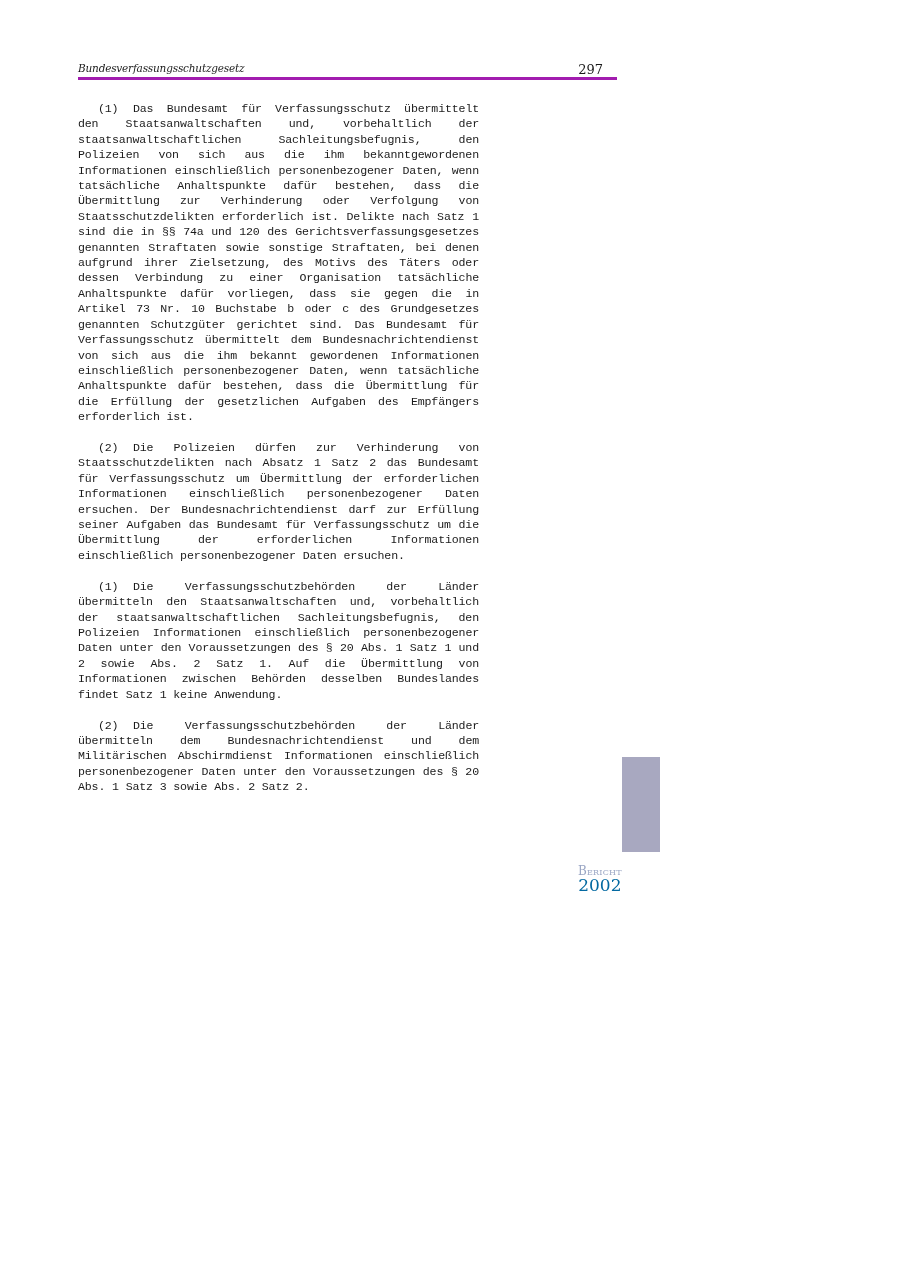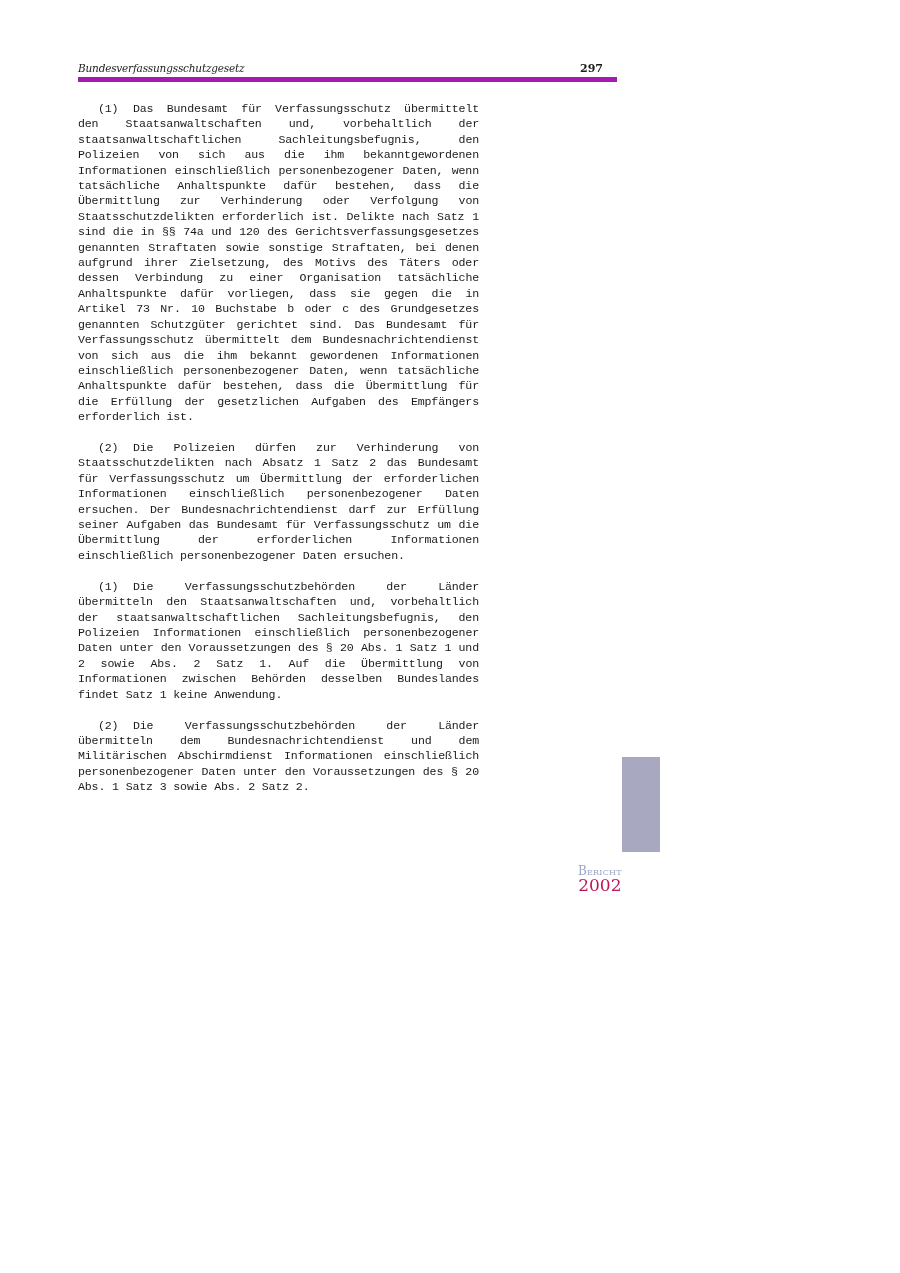--- a/index.html
+++ b/index.html
@@ -1,34 +1,34 @@
 <!DOCTYPE html>
 <html><head>
 <meta charset="utf-8">
 <style>
   html, body { margin:0; padding:0; background:#ffffff; }
   body { width:900px; height:1273px; position:relative; overflow:hidden;
          font-family:"DejaVu Serif", serif; color:#1a1a1a; }
   .header { position:absolute; left:78px; top:62px; width:539px; height:15px;
-            border-bottom:5px solid #a21caf; }
+            border-bottom:3px solid #a21caf; }
   .header .title { position:absolute; left:0; top:0; font-style:italic; font-size:10.5px;
             font-family:"DejaVu Serif", serif; letter-spacing:-0.2px; }
-  .header .pageno { position:absolute; right:14px; top:0; font-weight:bold; font-size:11px; }
+  .header .pageno { position:absolute; right:14px; top:0; font-weight:normal; font-size:13px; }
   .body { position:absolute; left:78px; top:101px; width:401px; }
   p.para { margin:0 0 15.5px 0; font-size:11.6px; line-height:15.4px; text-align:justify;
            letter-spacing:-0.15px;font-family:Liberation Mono, monospace; }
   p.para .num { display:inline-block; width:35px; padding-left:20px; }
   .section { text-align:center; margin:0 0 15px 0; }
   .section .sec-no { font-size:11.6px; line-height:15.4px; }
   .section .sec-title { font-weight:bold; font-size:11.4px; line-height:15.4px; padding:0 10px; }
   .sidebar-bar { position:absolute; left:622px; top:757px; width:38px; height:95px; background:#a8a8c0; }
   .brand { position:absolute; left:578px; top:866px; text-align:center; }
   .brand .b1 { font-family:"DejaVu Serif", serif; font-variant:small-caps; font-size:12px;
                color:#9aa6c4; letter-spacing:0.2px; line-height:11px; }
-  .brand .b2 { font-family:"DejaVu Serif", serif; font-size:17px; color:#be185d; line-height:16px; }
+  .brand .b2 { font-family:"DejaVu Serif", serif; font-size:17px; color:#0369a1; line-height:16px; }
 </style>
 </head>
 <body>
 
 <div class="header">
   <span class="title">Bundesverfassungsschutzgesetz</span>
   <span class="pageno">297</span>
 </div>
 
 <div class="body">

